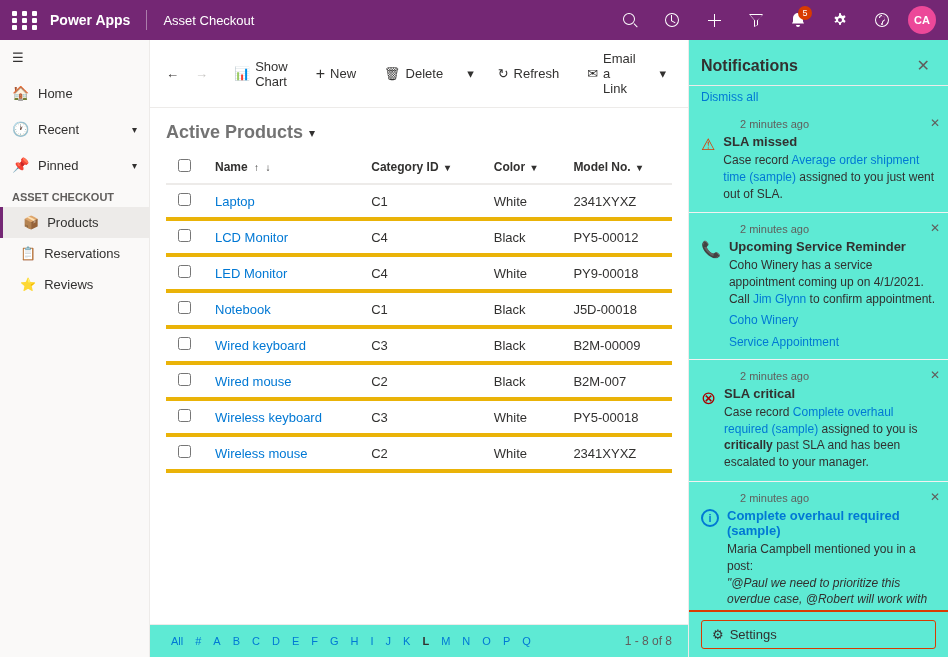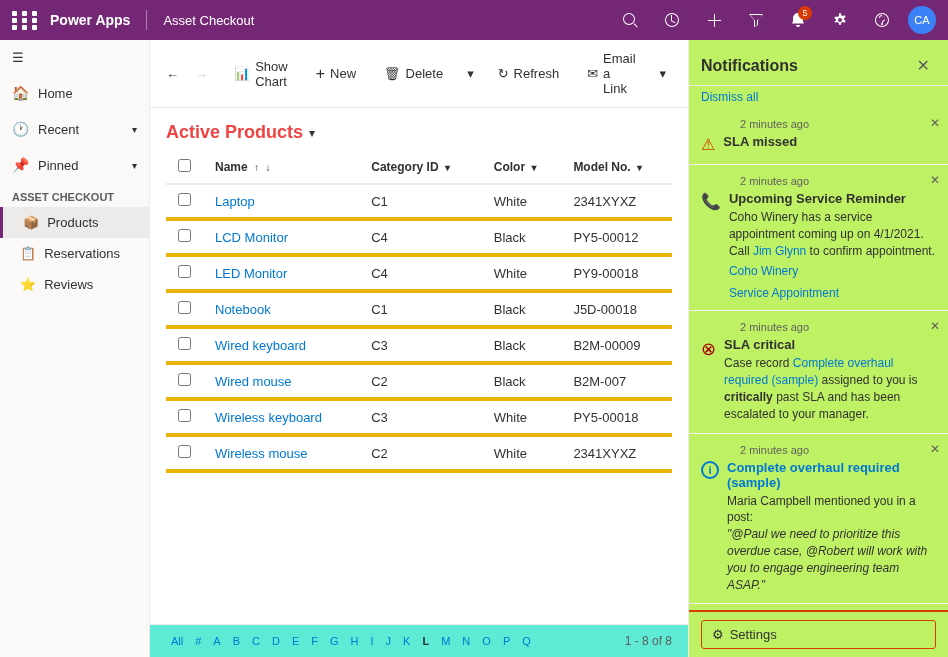--- a/index.html
+++ b/index.html
@@ -12,21 +12,21 @@
       height: 40px; padding: 0 12px; gap: 10px;
     }
     .topbar-grid { display: grid; grid-template-columns: repeat(3,8px); gap:2px; cursor:pointer; }
     .topbar-grid div { width:5px; height:5px; background:white; border-radius:1px; }
     .topbar-logo { font-size:14px; font-weight:600; }
     .topbar-sep { width:1px; height:20px; background:rgba(255,255,255,0.4); margin:0 6px; }
     .topbar-app { font-size:13px; }
     .topbar-spacer { flex:1; }
     .topbar-icon { width:32px; height:32px; display:flex; align-items:center; justify-content:center; cursor:pointer; border-radius:3px; position:relative; }
     .topbar-badge { position:absolute; top:2px; right:2px; background:#d83b01; color:white; font-size:9px; border-radius:50%; width:14px; height:14px; display:flex; align-items:center; justify-content:center; }
-    .topbar-avatar { width:28px; height:28px; background:#3b82f6; border-radius:50%; display:flex; align-items:center; justify-content:center; font-size:11px; font-weight:400; color:white; }
+    .topbar-avatar { width:28px; height:28px; background:#ec4899; border-radius:50%; display:flex; align-items:center; justify-content:center; font-size:11px; font-weight:700; color:white; }
 
     
     .layout { display:flex; height:617px; }
 
     
     .sidebar { width:150px; background:#faf9f8; border-right:1px solid #edebe9; display:flex; flex-direction:column; flex-shrink:0; }
     .sidebar-item { display:flex; align-items:center; gap:8px; padding:10px 12px; cursor:pointer; color:#323130; font-size:13px; }
     .sidebar-item .si-icon { font-size:14px; width:18px; text-align:center; }
     .sidebar-chevron { margin-left:auto; font-size:10px; }
     .sidebar-section { padding:8px 12px 4px; font-size:11px; font-weight:600; color:#605e5c; text-transform:uppercase; }
@@ -39,21 +39,21 @@
     
     .cmdbar { display:flex; align-items:center; gap:0; padding:6px 8px; border-bottom:1px solid #edebe9; background:white; min-height:44px; }
     .cmdbar-btn { display:flex; align-items:center; gap:5px; padding:5px 10px; cursor:pointer; border-radius:2px; color:#323130; font-size:13px; }
     .cmdbar-sep { width:1px; height:20px; background:#edebe9; margin:0 4px; }
     .cmdbar-chevron { padding:5px 6px; cursor:pointer; border-radius:2px; color:#323130; }
     .nav-btn { padding:5px 8px; cursor:pointer; color:#323130; border-radius:2px; }
 
     
     .content { flex:1; overflow:hidden; display:flex; flex-direction:column; }
     .content-header { display:flex; align-items:center; gap:6px; padding:14px 16px 8px; }
-    .content-title { font-size:18px; font-weight:600; color:#ef4444; }
+    .content-title { font-size:18px; font-weight:600; color:#737373; }
     .content-title-chevron { font-size:12px; color:#323130; cursor:pointer; }
 
     
     .table-container { flex:1; overflow:auto; padding:0 16px; }
     table { width:100%; border-collapse:collapse; }
     thead tr { border-bottom:2px solid #edebe9; }
     th { text-align:left; padding:8px 12px; font-size:12px; color:#323130; font-weight:600; cursor:pointer; white-space:nowrap; }
     td { padding:8px 12px; font-size:13px; color:#323130; border-bottom:4px solid #eab308; }
     .link-text { color:#0078d4; cursor:pointer; text-decoration:none; }
     .checkbox-col { width:32px; }
@@ -61,21 +61,21 @@
 
     
     .pagination { display:flex; align-items:center; padding:8px 16px; border-top:1px solid #edebe9; background:#5eead4; gap:0; }
     .page-count { font-size:12px; color:#605e5c; flex:1; }
     .alpha-nav { display:flex; gap:2px; flex-wrap:wrap; }
     .alpha-btn { padding:2px 5px; font-size:11px; cursor:pointer; color:#0078d4; border-radius:2px; }
     .alpha-btn.active { font-weight:700; color:#323130; }
 
     
     .notif-panel {
-      width:260px; background:#bef264; border-left:1px solid #edebe9;
+      width:260px; background:#5eead4; border-left:1px solid #edebe9;
       display:flex; flex-direction:column; flex-shrink:0;
       position:relative;
     }
     .notif-header { display:flex; align-items:center; justify-content:space-between; padding:14px 12px 8px; border-bottom:1px solid #edebe9; }
     .notif-title { font-size:16px; font-weight:600; color:#323130; }
     .notif-close { cursor:pointer; font-size:16px; color:#605e5c; padding:2px 6px; border-radius:2px; }
     .dismiss-all { color:#0078d4; font-size:12px; cursor:pointer; padding:4px 12px; }
     .notif-list { flex:1; overflow-y:auto; }
     .notif-item { padding:10px 12px; border-bottom:1px solid #f3f2f1; position:relative; }
     .notif-item-close { position:absolute; top:8px; right:8px; cursor:pointer; font-size:12px; color:#605e5c; }
@@ -367,20 +367,23 @@
 
     <div class="notif-list">
 
       <div class="notif-item">
         <div class="notif-timestamp">2 minutes ago</div>
         <span class="notif-item-close">✕</span>
         <div class="notif-row">
           <span class="notif-icon warning">⚠</span>
           <div class="notif-content">
             <div class="notif-name">SLA missed</div>
+            <div class="notif-body">
+              Case record <span class="link-text">Average order shipment time (sample)</span> assigned to you just went out of SLA.
+            </div>
           </div>
         </div>
       </div>
 
       <div class="notif-item">
         <div class="notif-timestamp">2 minutes ago</div>
         <span class="notif-item-close">✕</span>
         <div class="notif-row">
           <span class="notif-icon phone">📞</span>
           <div class="notif-content">

